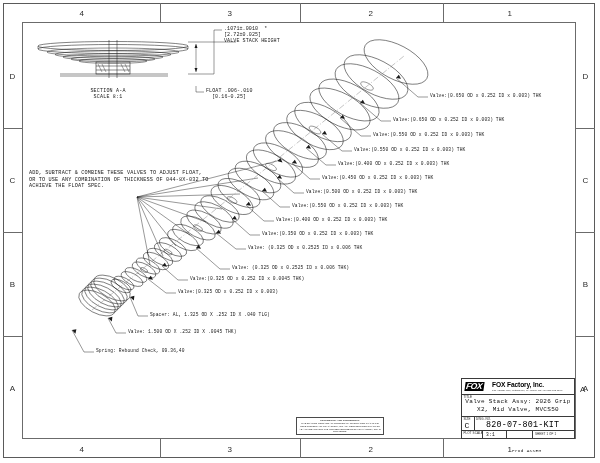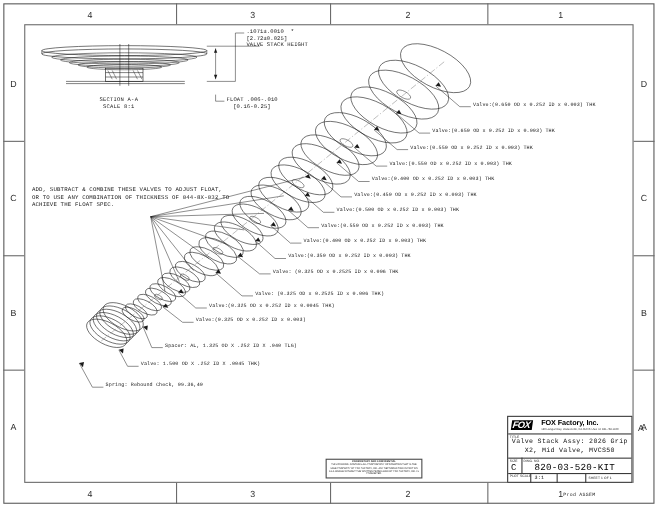--- a/index.html
+++ b/index.html
@@ -500,21 +500,21 @@
     <div class="tb-minilabel" style="left:1.5px; top:16px;">TITLE</div>
     <div class="tb-title mono" style="left:0; top:19px;">Valve Stack Assy: 2026 Grip</div>
     <div class="tb-title mono" style="left:0; top:27px;">X2, Mid Valve, MVCS50</div>
 
     <div class="tb-divider" style="top:37px;"></div>
 
     <div class="tb-minilabel" style="left:1.5px; top:38px;">SIZE</div>
     <div class="tb-minilabel" style="left:14px; top:38px;">DWG. NO.</div>
     <div class="tb-rev mono" style="left:2.5px; top:42px;">C</div>
     <div class="tb-vdiv" style="left:12px; top:37px; height:14px;"></div>
-    <div class="tb-dwgno mono" style="left:24px; top:41px;">820-03-520-KIT</div>
+    <div class="tb-dwgno mono" style="left:24px; top:41px;">820-07-801-KIT</div>
 
     <div class="tb-divider" style="top:51px;"></div>
 
     <div class="tb-minilabel" style="left:1.5px; top:52px;">PLOT SCALE</div>
     <div class="tb-val mono" style="left:24px; top:53px;">3:1</div>
     <div class="tb-vdiv" style="left:20px; top:51px; height:9px;"></div>
     <div class="tb-vdiv" style="left:44px; top:51px; height:9px;"></div>
     <div class="tb-vdiv" style="left:70px; top:51px; height:9px;"></div>
     <div class="tb-minilabel" style="left:73px; top:53px;">SHEET 1 OF 1</div>
   </div>

